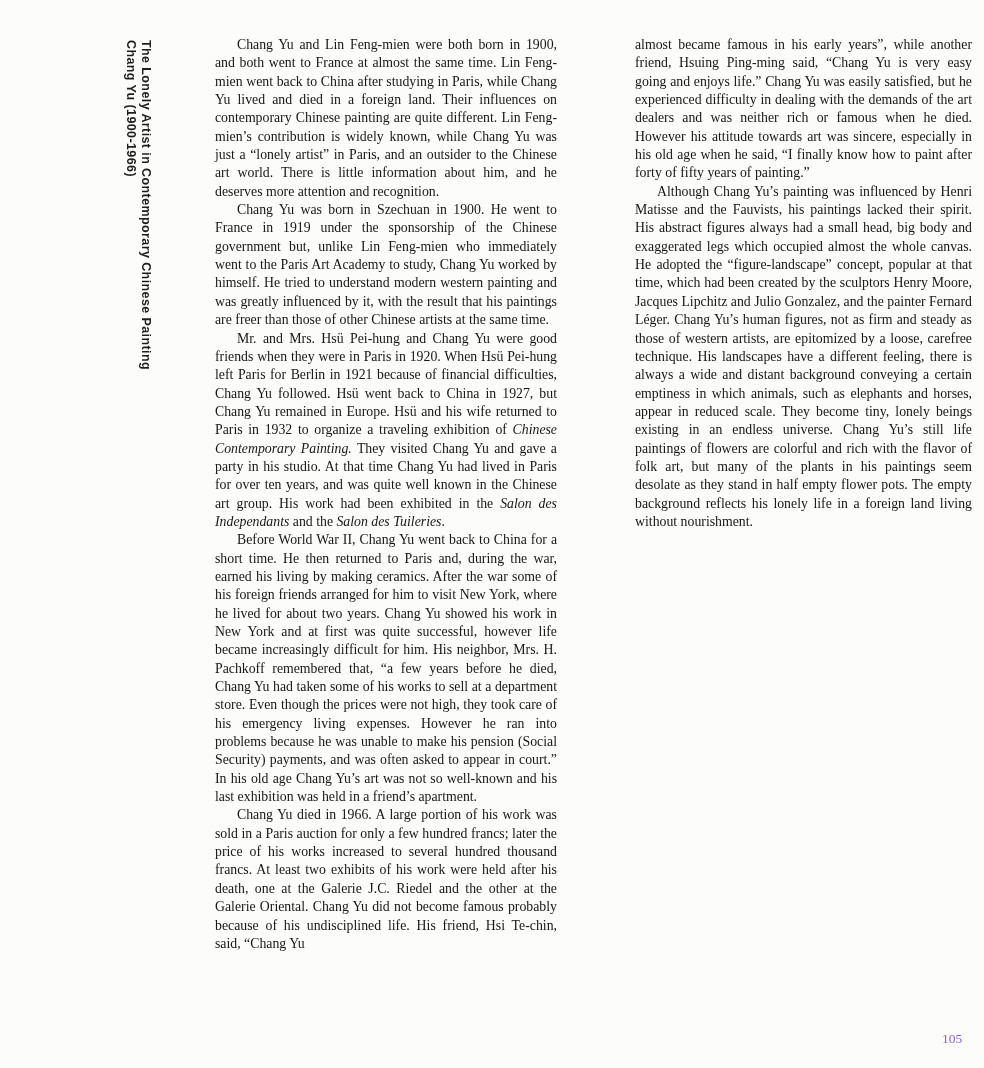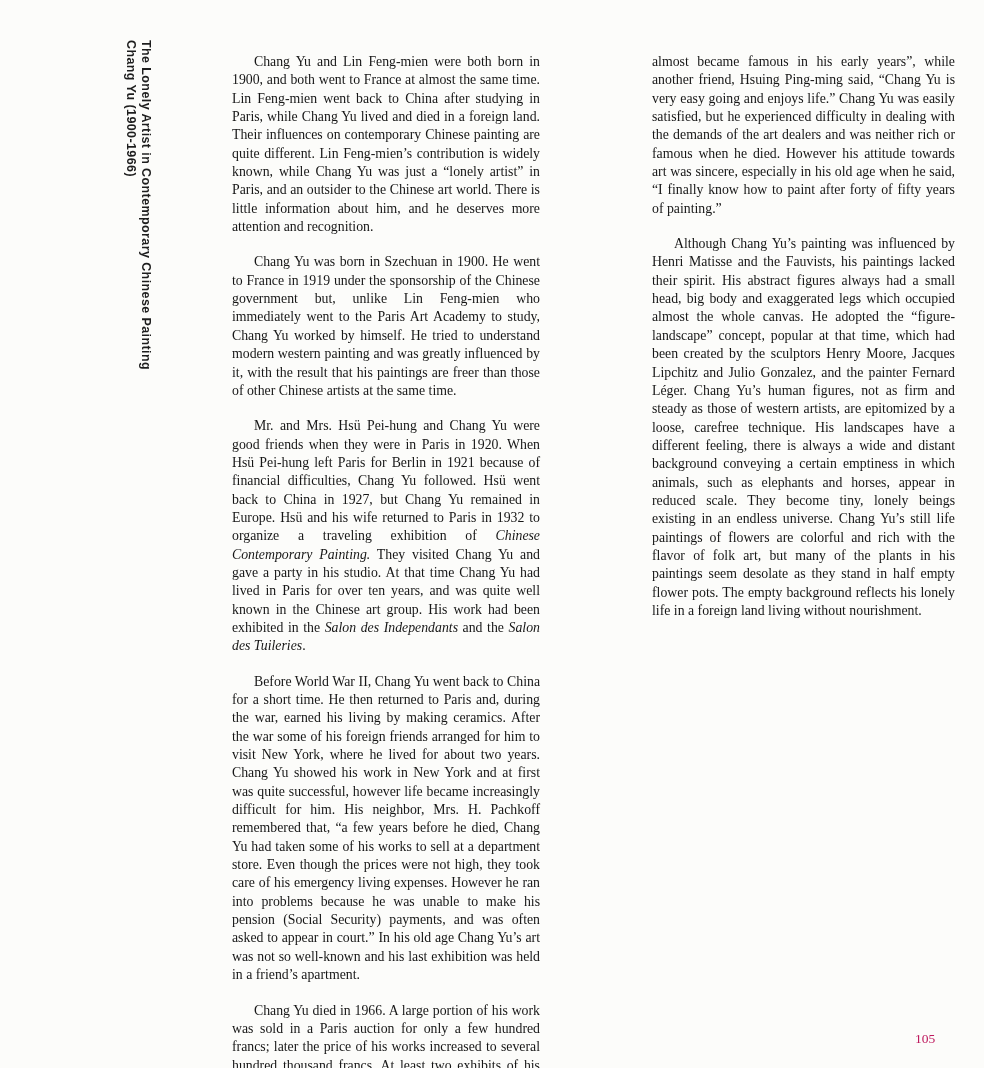--- a/index.html
+++ b/index.html
@@ -34,29 +34,29 @@
   }
   .col {
     position: absolute;
     top: 36px;
     font-size: 13.8px;
     line-height: 18.35px;
     text-align: justify;
   }
   .col-left  { left: 215px; width: 342px; }
   .col-right { left: 635px; width: 337px; }
-  p.para { margin: 17px; padding: 0; }
+  p.para { margin: 0; padding: 0; }
   p.para.indent { text-indent: 22px; }
   .italic { font-style: italic; }
   .page-number {
     position: absolute;
-    left: 915px;
+    left: 942px;
     top: 1031px;
     font-size: 13.5px;
-    color: #be185d;
+    color: #8b5cf6;
   }
 </style>
 </head>
 <body>
 
 <div class="page">
 
   <div class="sidebar-title">
     <div class="title-line">Chang Yu (1900-1966)</div>
     <div class="title-line">The Lonely Artist in Contemporary Chinese Painting</div>

